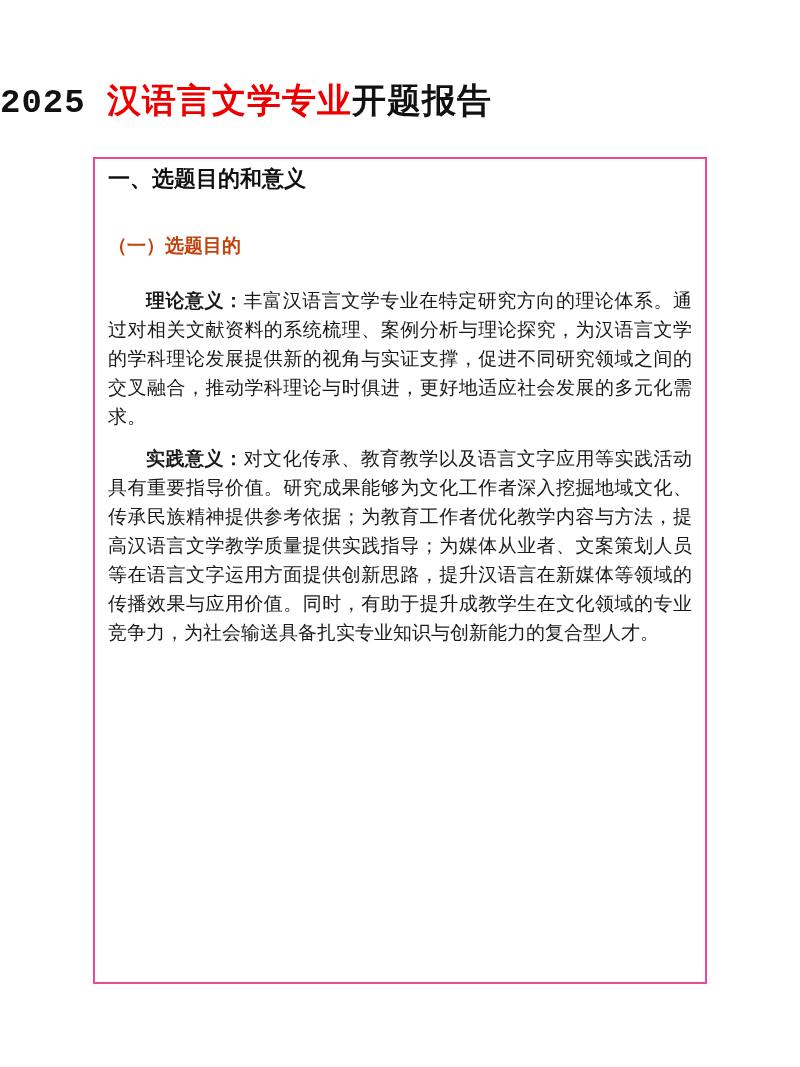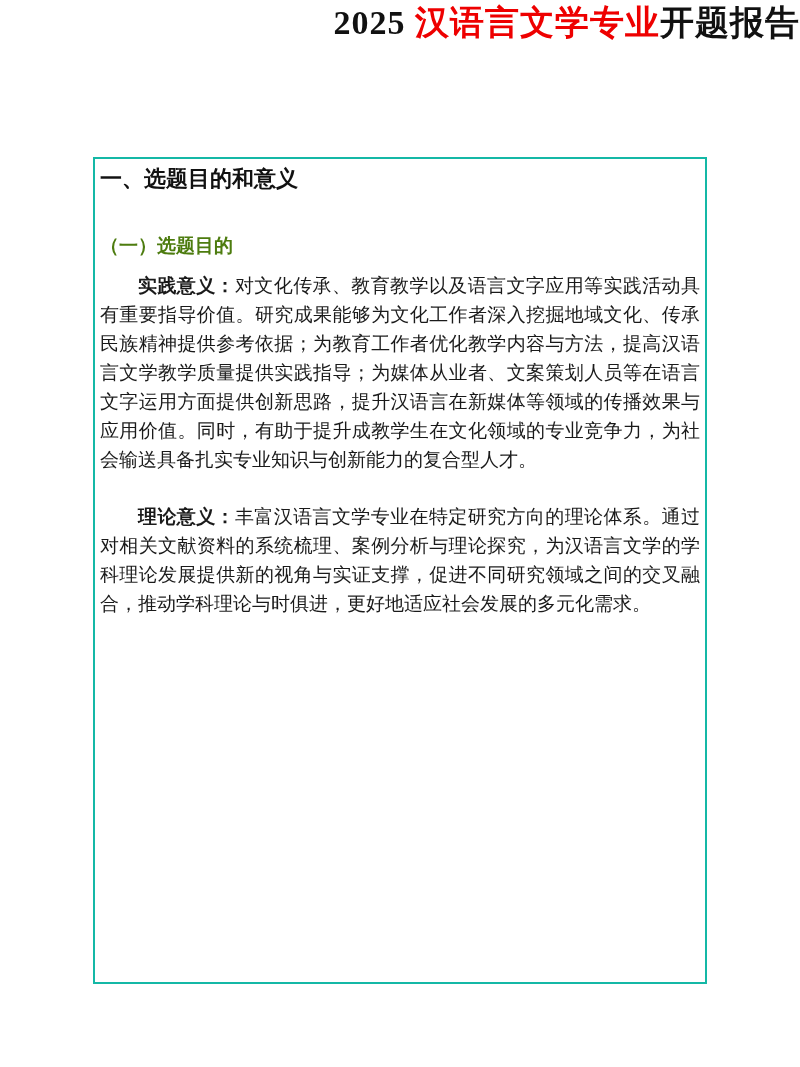--- a/index.html
+++ b/index.html
@@ -6,54 +6,55 @@
   html, body { background: #ffffff; }
   body {
     width: 800px;
     height: 1067px;
     position: relative;
     font-family: "DejaVu Serif", "Liberation Serif", serif;
     color: #1a1a1a;
     overflow: hidden;
   }
   .doc-title {
-    text-align: right;
-    font-family: Liberation Serif, serif;
+    margin-top: 80px;
+    text-align: left;
+    font-family: Liberation Mono, monospace;
     font-weight: bold;
     font-size: 34px;
     line-height: 46px;
     letter-spacing: 1px;
     color: #111111;
     white-space: pre;
   }
   .doc-title .hl { color: #ee0000; }
   .report-box {
     position: absolute;
     left: 93px;
     top: 157px;
     width: 614px;
     height: 827px;
-    border: 2px solid #14b8a6;
+    border: 2px solid #ec4899;
     background: #ffffff;
-    padding: 0 5px;
+    padding: 0 13px;
   }
   .section-heading {
     font-family: "DejaVu Sans", "Liberation Sans", sans-serif;
     font-weight: bold;
     font-size: 22px;
     line-height: 30px;
     padding-top: 5px;
     color: #111111;
   }
   .sub-heading {
     font-weight: bold;
     font-size: 19px;
     line-height: 26px;
     margin-top: 38px;
-    color: #4d7c0f;
+    color: #c2410c;
   }
   .para {
     font-size: 19px;
     line-height: 29px;
     text-align: justify;
     text-indent: 2em;
     margin-top: 28px;
     color: #1a1a1a;
   }
   .para.follow { margin-top: 13px; }
@@ -62,15 +63,15 @@
 </head>
 <body>
 
 <h1 class="doc-title"><span>2025 </span><span class="hl">汉语言文学专业</span><span>开题报告</span></h1>
 
 <div class="report-box">
   <div class="section-heading">一、选题目的和意义</div>
 
   <div class="sub-heading">（一）选题目的</div>
 
+  <p class="para"><b>理论意义：</b><span>丰富汉语言文学专业在特定研究方向的理论体系。通过对相关文献资料的系统梳理、案例分析与理论探究，为汉语言文学的学科理论发展提供新的视角与实证支撑，促进不同研究领域之间的交叉融合，推动学科理论与时俱进，更好地适应社会发展的多元化需求。</span></p>
   <p class="para follow"><b>实践意义：</b><span>对文化传承、教育教学以及语言文字应用等实践活动具有重要指导价值。研究成果能够为文化工作者深入挖掘地域文化、传承民族精神提供参考依据；为教育工作者优化教学内容与方法，提高汉语言文学教学质量提供实践指导；为媒体从业者、文案策划人员等在语言文字运用方面提供创新思路，提升汉语言在新媒体等领域的传播效果与应用价值。同时，有助于提升成教学生在文化领域的专业竞争力，为社会输送具备扎实专业知识与创新能力的复合型人才。</span></p>
-  <p class="para"><b>理论意义：</b><span>丰富汉语言文学专业在特定研究方向的理论体系。通过对相关文献资料的系统梳理、案例分析与理论探究，为汉语言文学的学科理论发展提供新的视角与实证支撑，促进不同研究领域之间的交叉融合，推动学科理论与时俱进，更好地适应社会发展的多元化需求。</span></p>
 </div>
 
 </body></html>

